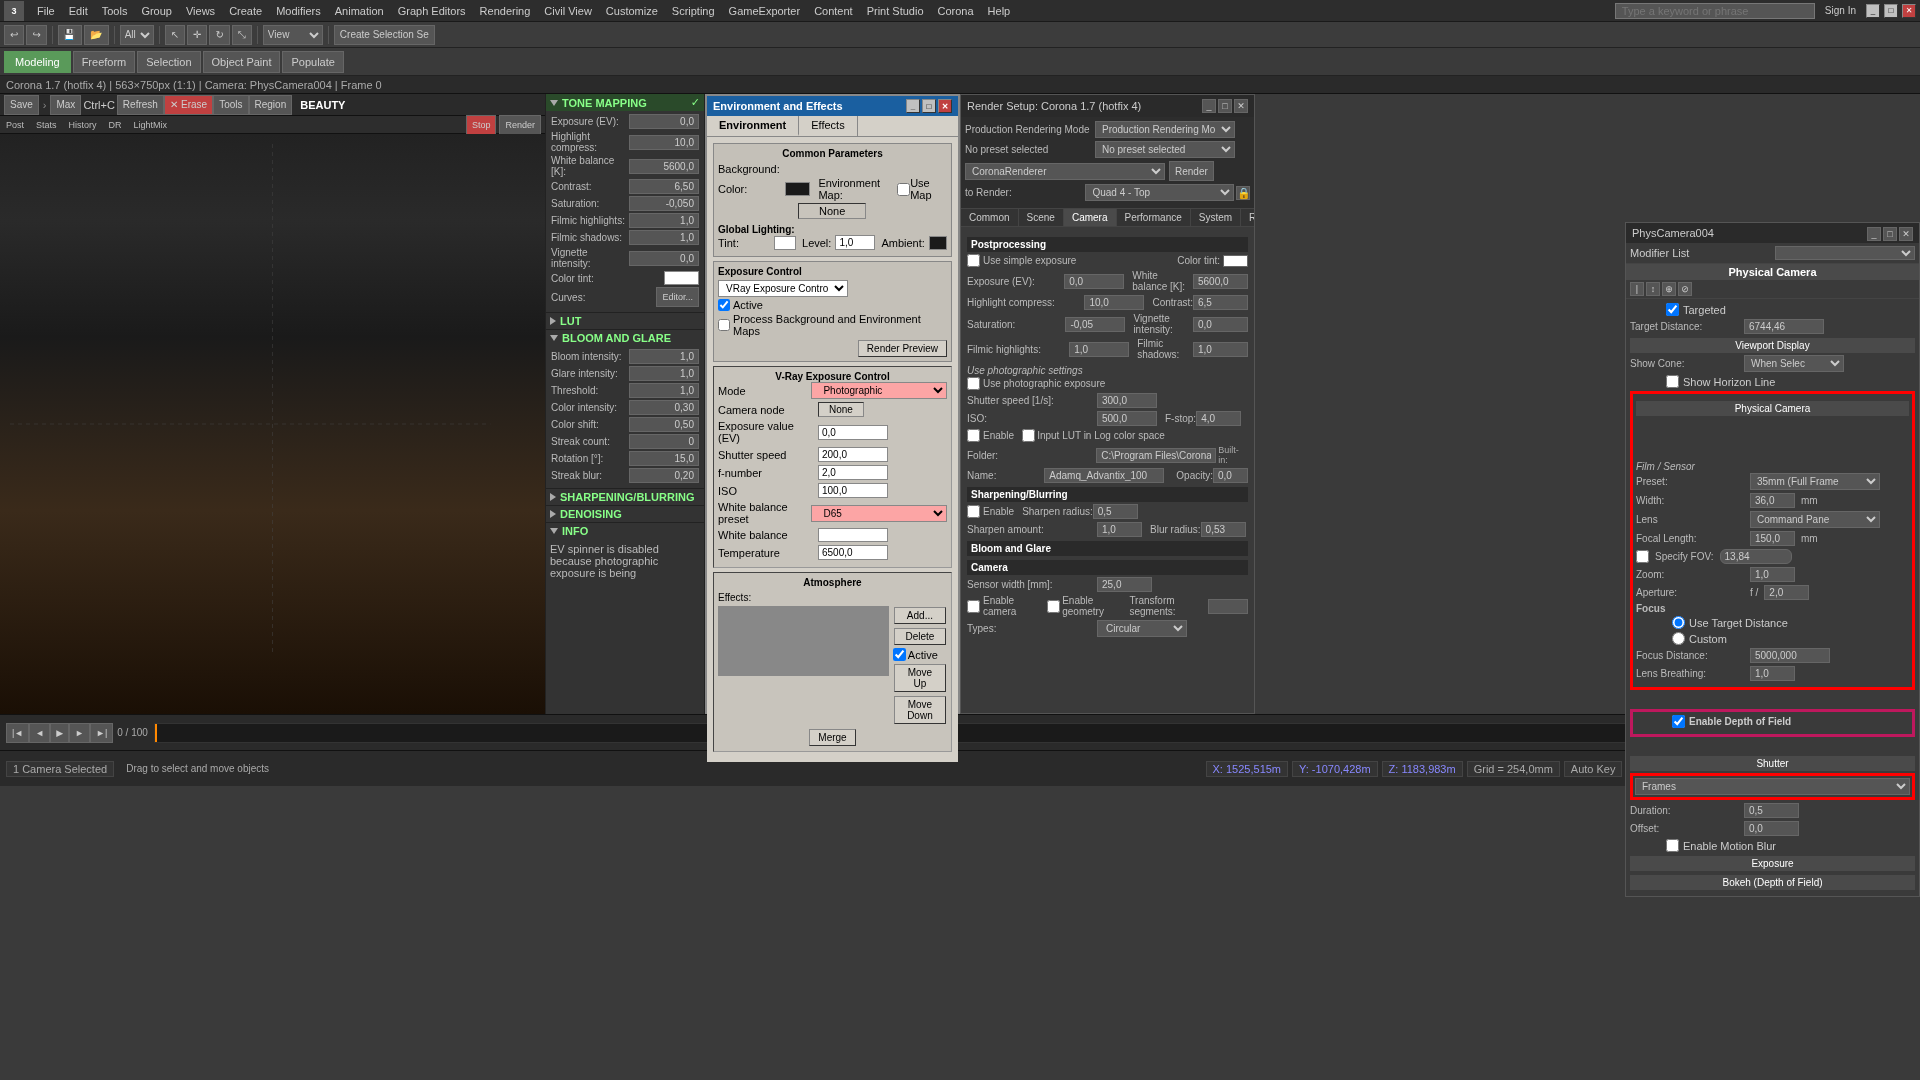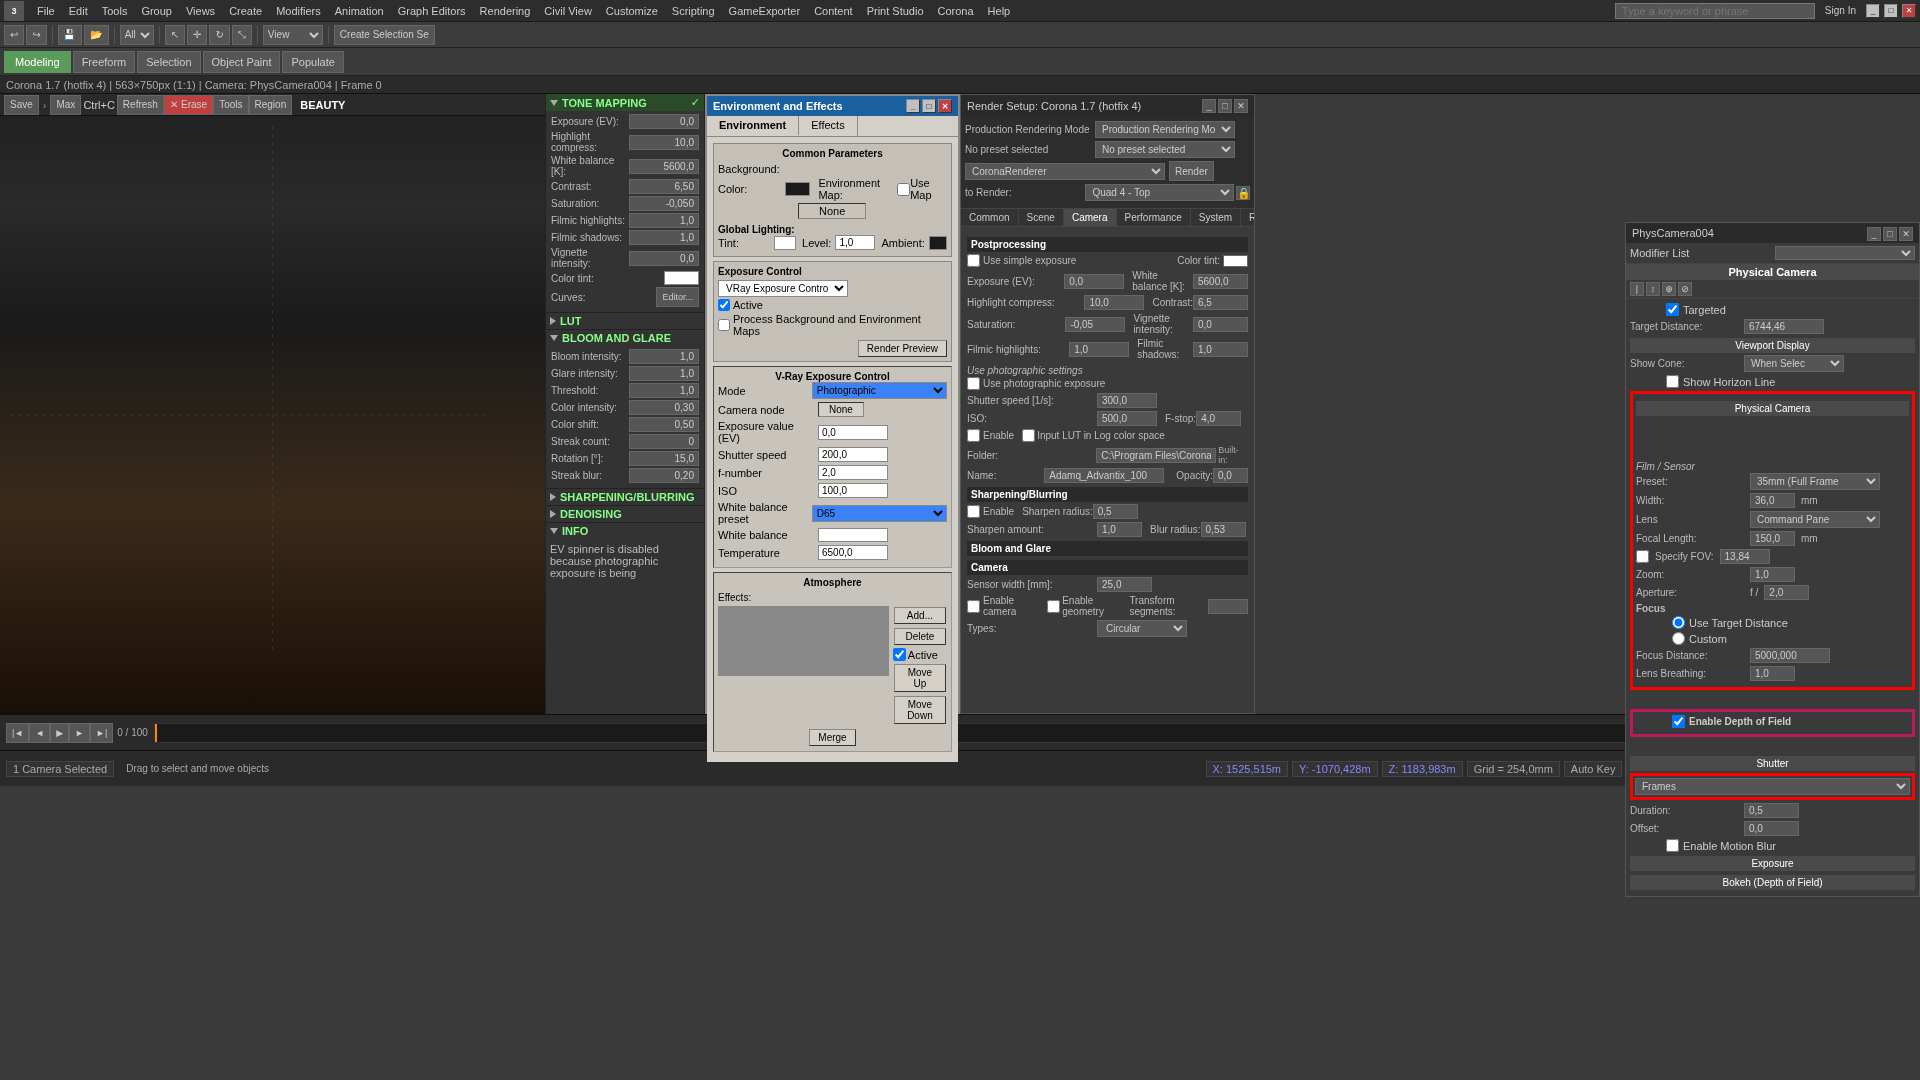--- a/index.html
+++ b/index.html
@@ -74,21 +74,21 @@
     .status-coord { color: #88f; }
     .panel-row { display: flex; align-items: center; margin-bottom: 2px; padding: 0 2px; }
     .panel-label { width: 130px; color: #bbb; font-size: 10px; }
     .panel-value { background: #555; border: 1px solid #666; color: #ccc; padding: 1px 4px; width: 70px; font-size: 10px; text-align: right; }
 
     
     .vray-section { border: 1px inset #999; background: #c8c4bc; padding: 4px; margin-bottom: 4px; }
     .vray-row { display: flex; align-items: center; margin-bottom: 3px; font-size: 10px; color: #000; }
     .vray-label { width: 100px; }
     .vray-input { border: 1px solid #888; background: #fff; padding: 1px 3px; width: 70px; font-size: 10px; }
-    .vray-select { border: 1px solid #888; background: #3b82f6; padding: 1px 0; font-size: 10px; width: 144px; }
+    .vray-select { border: 1px solid #888; background: #fca5a5; padding: 1px 7px; font-size: 10px; width: 144px; }
 
     
     .atm-section { border: 1px inset #999; background: #c8c4bc; padding: 4px; margin-bottom: 4px; }
     .atm-list { width: 100%; height: 70px; border: 1px solid #888; background: #888; }
     .atm-btn { background: #d4d0c8; border: 1px outset #888; padding: 2px 8px; cursor: pointer; font-size: 10px; color: #000; margin: 1px; }
     .section-triangle { display: inline-block; width: 0; height: 0; border-left: 6px solid #aaa; border-top: 4px solid transparent; border-bottom: 4px solid transparent; margin-right: 4px; }
     .section-triangle-down { display: inline-block; width: 0; height: 0; border-top: 6px solid #aaa; border-left: 4px solid transparent; border-right: 4px solid transparent; margin-right: 4px; }
 
     .wnd-btn { width: 14px; height: 14px; background: #c0c0c0; border: 1px outset #888; display: inline-flex; align-items: center; justify-content: center; font-size: 8px; cursor: pointer; color: #000; }
     .wnd-close { background: #c04040; color: #fff; }
@@ -177,20 +177,31 @@
       <span style="margin:0 4px;color:#888;">›</span>
       <button class="tb-btn">Max</button>
       <span style="margin:0 2px;">Ctrl+C</span>
       <button class="tb-btn">Refresh</button>
       <button class="tb-btn" style="background:#c04040;">✕ Erase</button>
       <button class="tb-btn">Tools</button>
       <button class="tb-btn">Region</button>
       <span style="color:#fff;font-weight:bold;padding:0 8px;">BEAUTY</span>
     </div>
 
+    <div style="display:flex;align-items:center;background:#2d2d2d;height:18px;border-bottom:1px solid #111;">
+      <span style="padding:1px 6px;font-size:9px;color:#bbb;cursor:pointer;">Post</span>
+      <span style="padding:1px 6px;font-size:9px;color:#bbb;cursor:pointer;">Stats</span>
+      <span style="padding:1px 6px;font-size:9px;color:#bbb;cursor:pointer;">History</span>
+      <span style="padding:1px 6px;font-size:9px;color:#bbb;cursor:pointer;">DR</span>
+      <span style="padding:1px 6px;font-size:9px;color:#bbb;cursor:pointer;">LightMix</span>
+      <span style="margin-left:auto;padding:0 4px;">
+        <button class="tb-btn" style="background:#c04040;font-size:9px;">Stop</button>
+        <button class="tb-btn" style="font-size:9px;">Render</button>
+      </span>
+    </div>
 
     <div class="vp-image" style="flex:1;position:relative;">
 
       <div style="position:absolute;top:0;left:0;width:100%;height:100%;background:linear-gradient(180deg,#222 0%,#2a2a2a 15%,#1a1a1a 35%,#3a2a1a 65%,#1a0f05 100%);"></div>
 
       <svg style="position:absolute;top:0;left:0;width:100%;height:100%;">
         <line x1="10" y1="50%" x2="90%" y2="50%" stroke="#444" stroke-width="0.5" stroke-dasharray="4"></line>
         <line x1="50%" y1="10" x2="50%" y2="90%" stroke="#444" stroke-width="0.5" stroke-dasharray="4"></line>
       </svg>
     </div>
@@ -664,21 +675,21 @@
           </select>
         </div>
         <div class="phys-row">
           <span class="phys-label">Focal Length:</span>
           <input class="phys-input" style="width: 45px;" value="150,0">
           <span style="font-size:10px;color:#bbb;margin-left:2px;">mm</span>
         </div>
         <div class="phys-row">
           <input type="checkbox" style="">
           <span style="font-size:10px;color:#bbb;margin-left:2px;">Specify FOV:</span>
-          <input class="phys-input" style="width: 50px; margin-left: 2px;" value="13,84">
+          <input class="phys-input" style="width: 72px; margin-left: 2px; border-radius: 6px;" value="13,84">
         </div>
         <div class="phys-row">
           <span class="phys-label">Zoom:</span>
           <input class="phys-input" style="width: 45px;" value="1,0">
         </div>
         <div class="phys-row">
           <span class="phys-label">Aperture:</span>
           <span style="font-size:10px;color:#bbb;">f /</span>
           <input class="phys-input" style="width: 45px; margin-left: 2px;" value="2,0">
         </div>

